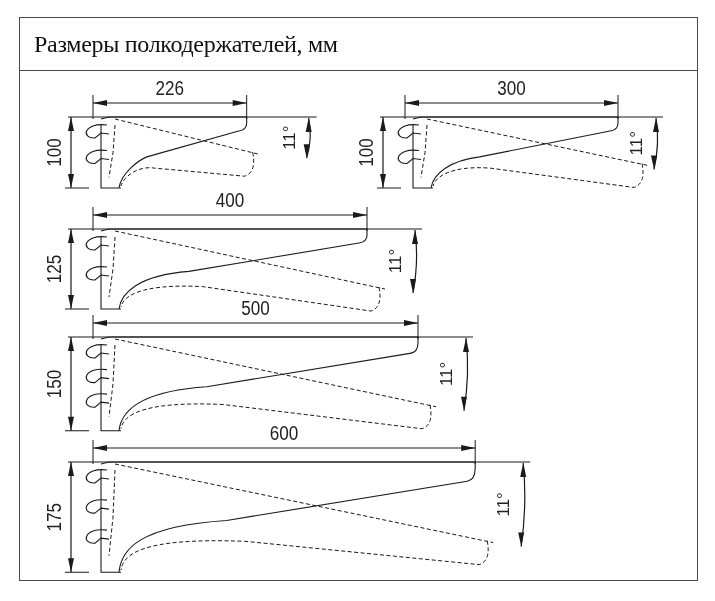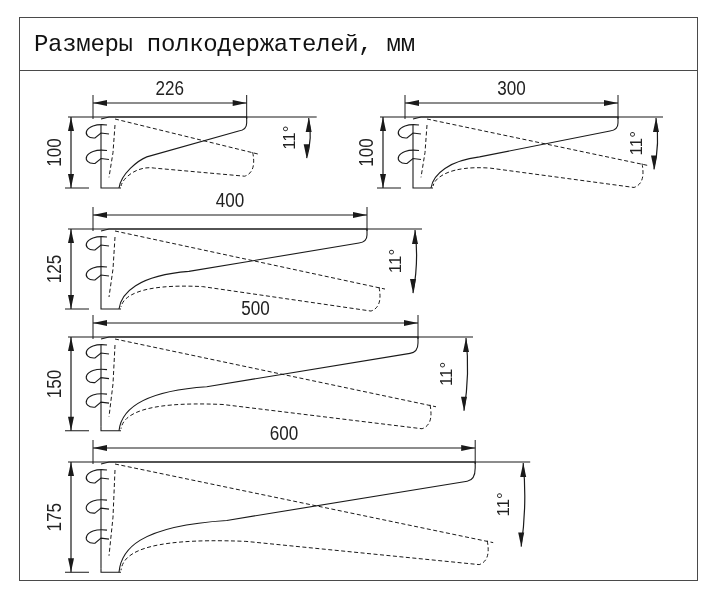--- a/index.html
+++ b/index.html
@@ -1,19 +1,19 @@
 <!DOCTYPE html>
 <html><head>
   <meta charset="utf-8">
   <style>
     html, body { margin: 0; padding: 0; background: #ffffff; }
     body { width: 715px; height: 601px; position: relative; overflow: hidden; font-family: "Liberation Sans", sans-serif; }
     .frame { position: absolute; left: 19px; top: 17px; width: 679px; height: 564px; border: 1.5px solid #4a4a4a; box-sizing: border-box; }
     .header { position: absolute; left: 0; top: 0; right: 0; height: 52px; border-bottom: 1.5px solid #4a4a4a; }
-    .title { position: absolute; left: 14px; top: 13px; font-size: 24px; color: #111; font-family: Liberation Mono, monospace; letter-spacing: -0.3px; }
+    .title { position: absolute; left: 14px; top: 13px; font-size: 24px; color: #111; font-family: Liberation Serif, serif; letter-spacing: -0.3px; }
     svg.drawing { position: absolute; left: 0; top: 0; }
     .dim-text { font-family: "Liberation Sans", sans-serif; font-size: 20px; fill: #222; }
   </style>
 </head>
 <body>
 
 <div class="frame">
   <div class="header">
     <span class="title">Размеры полкодержателей, мм</span>
   </div>

